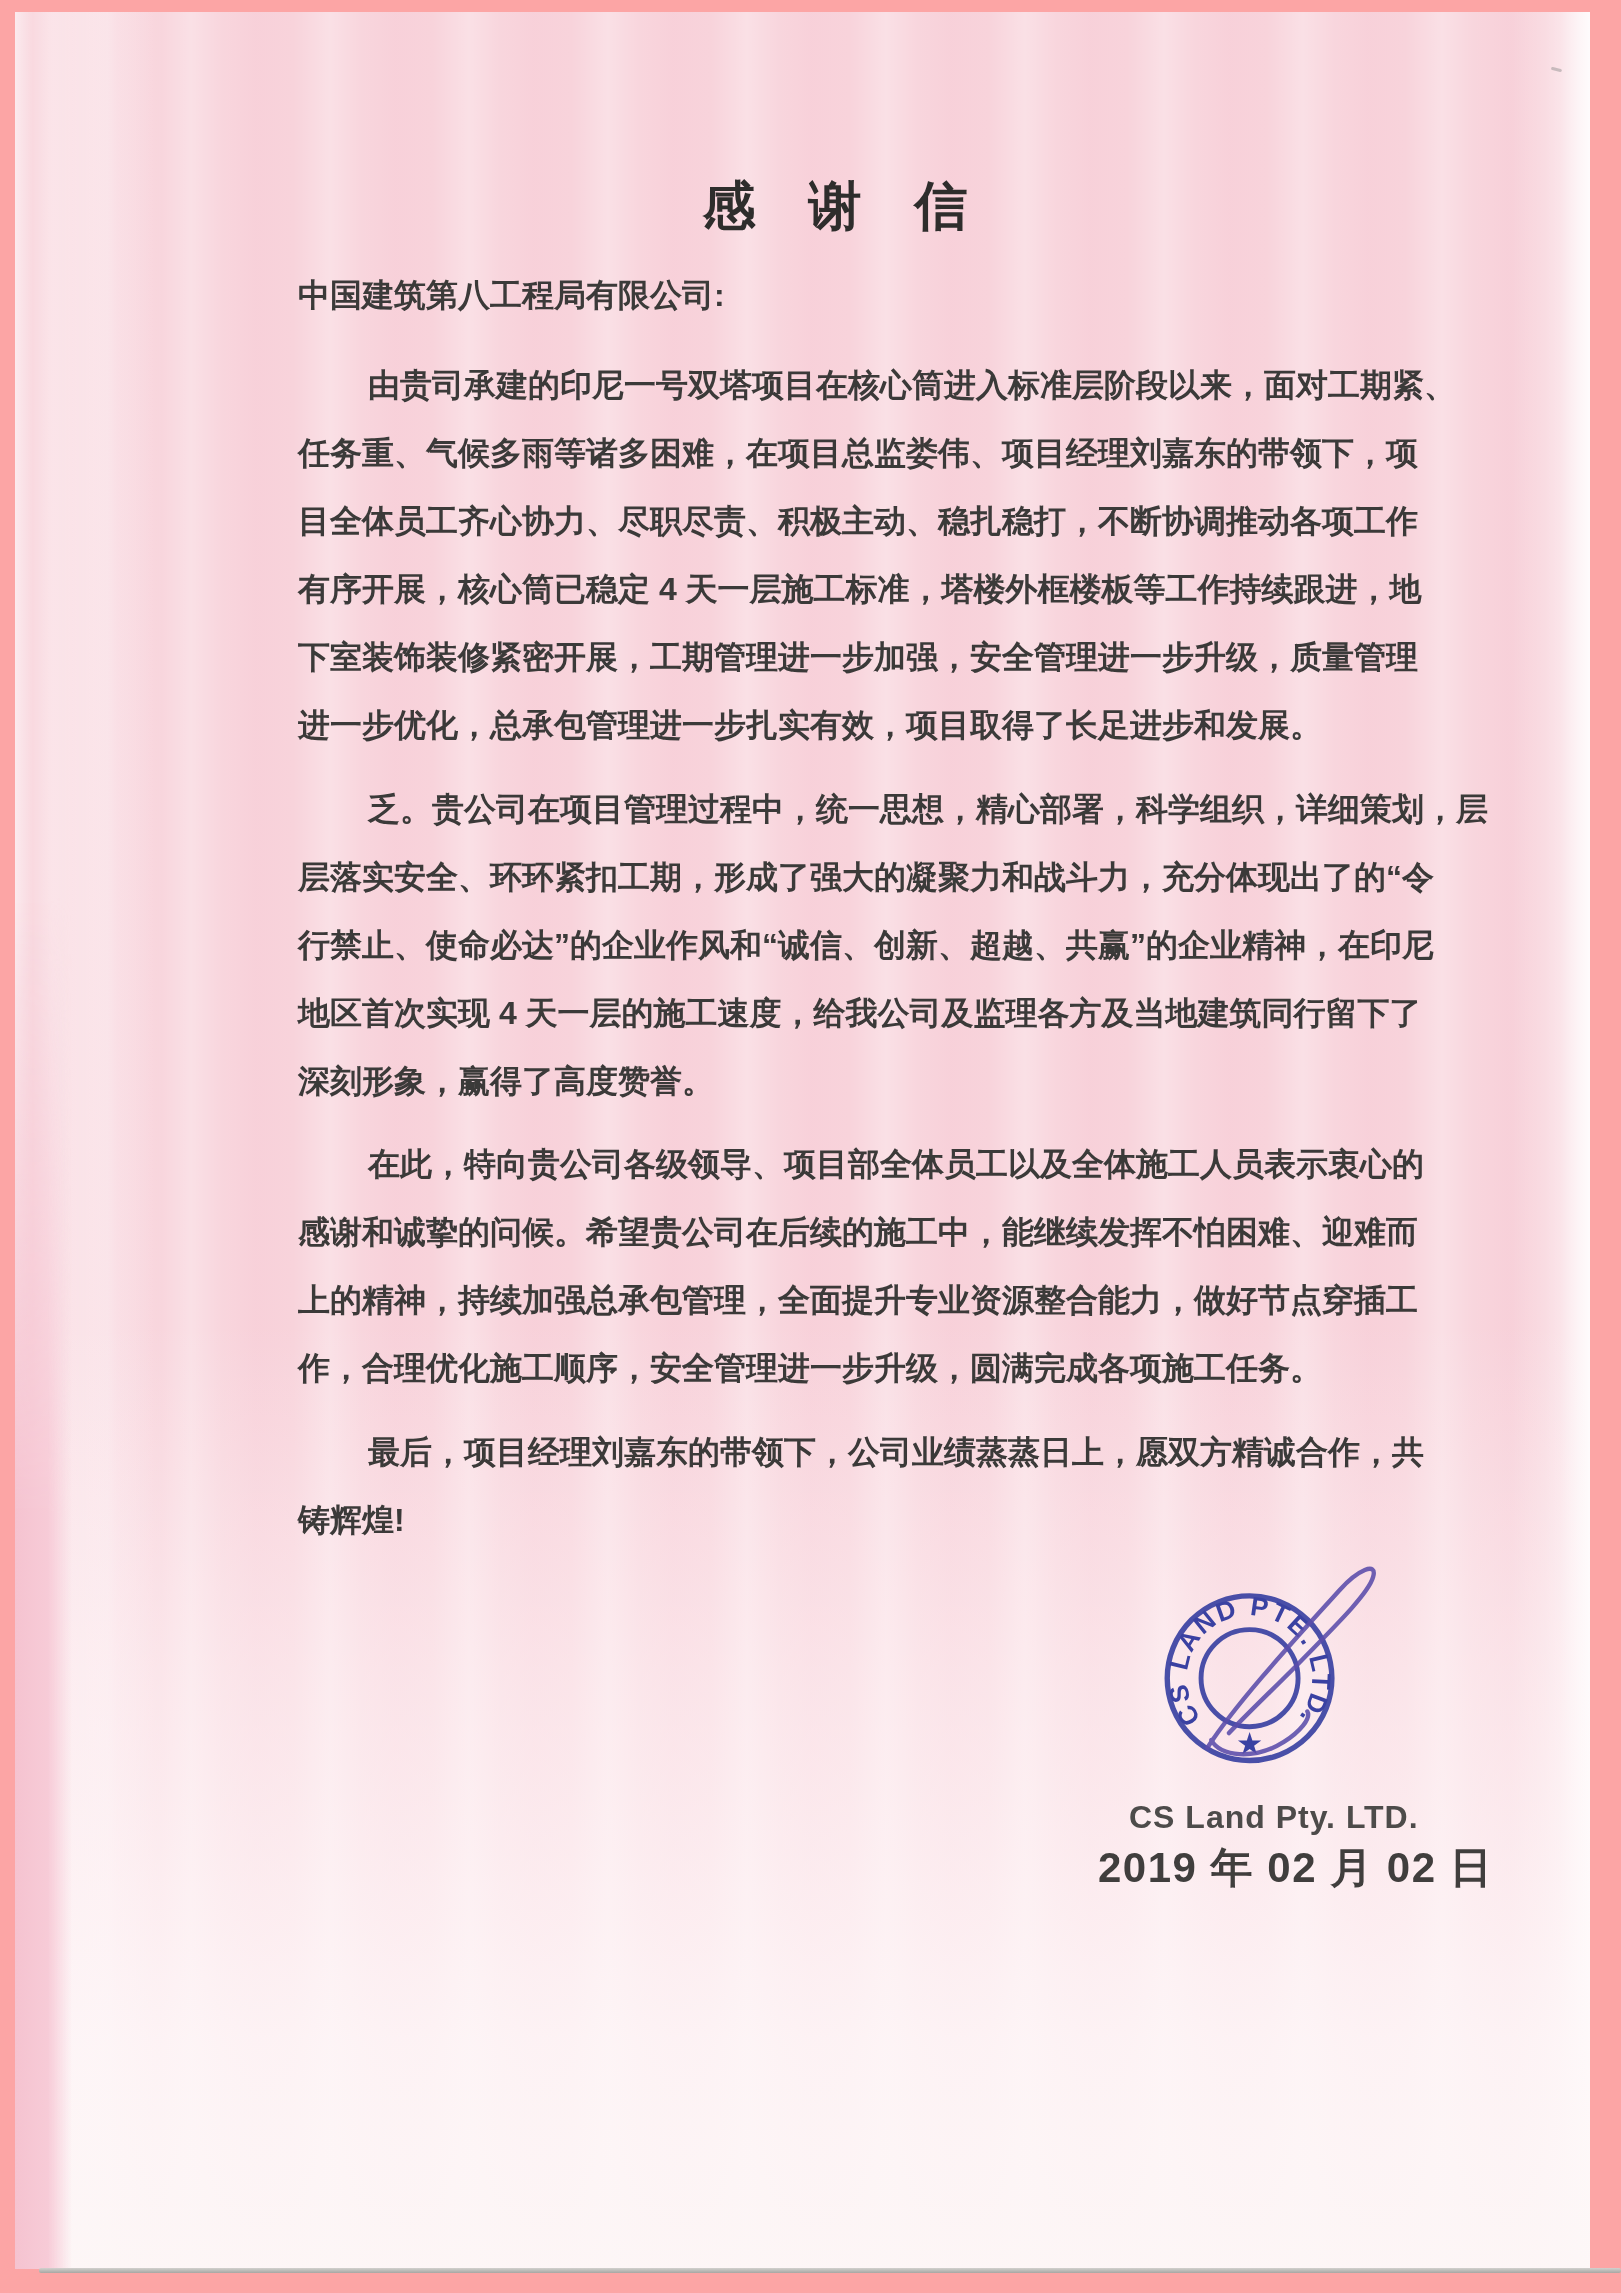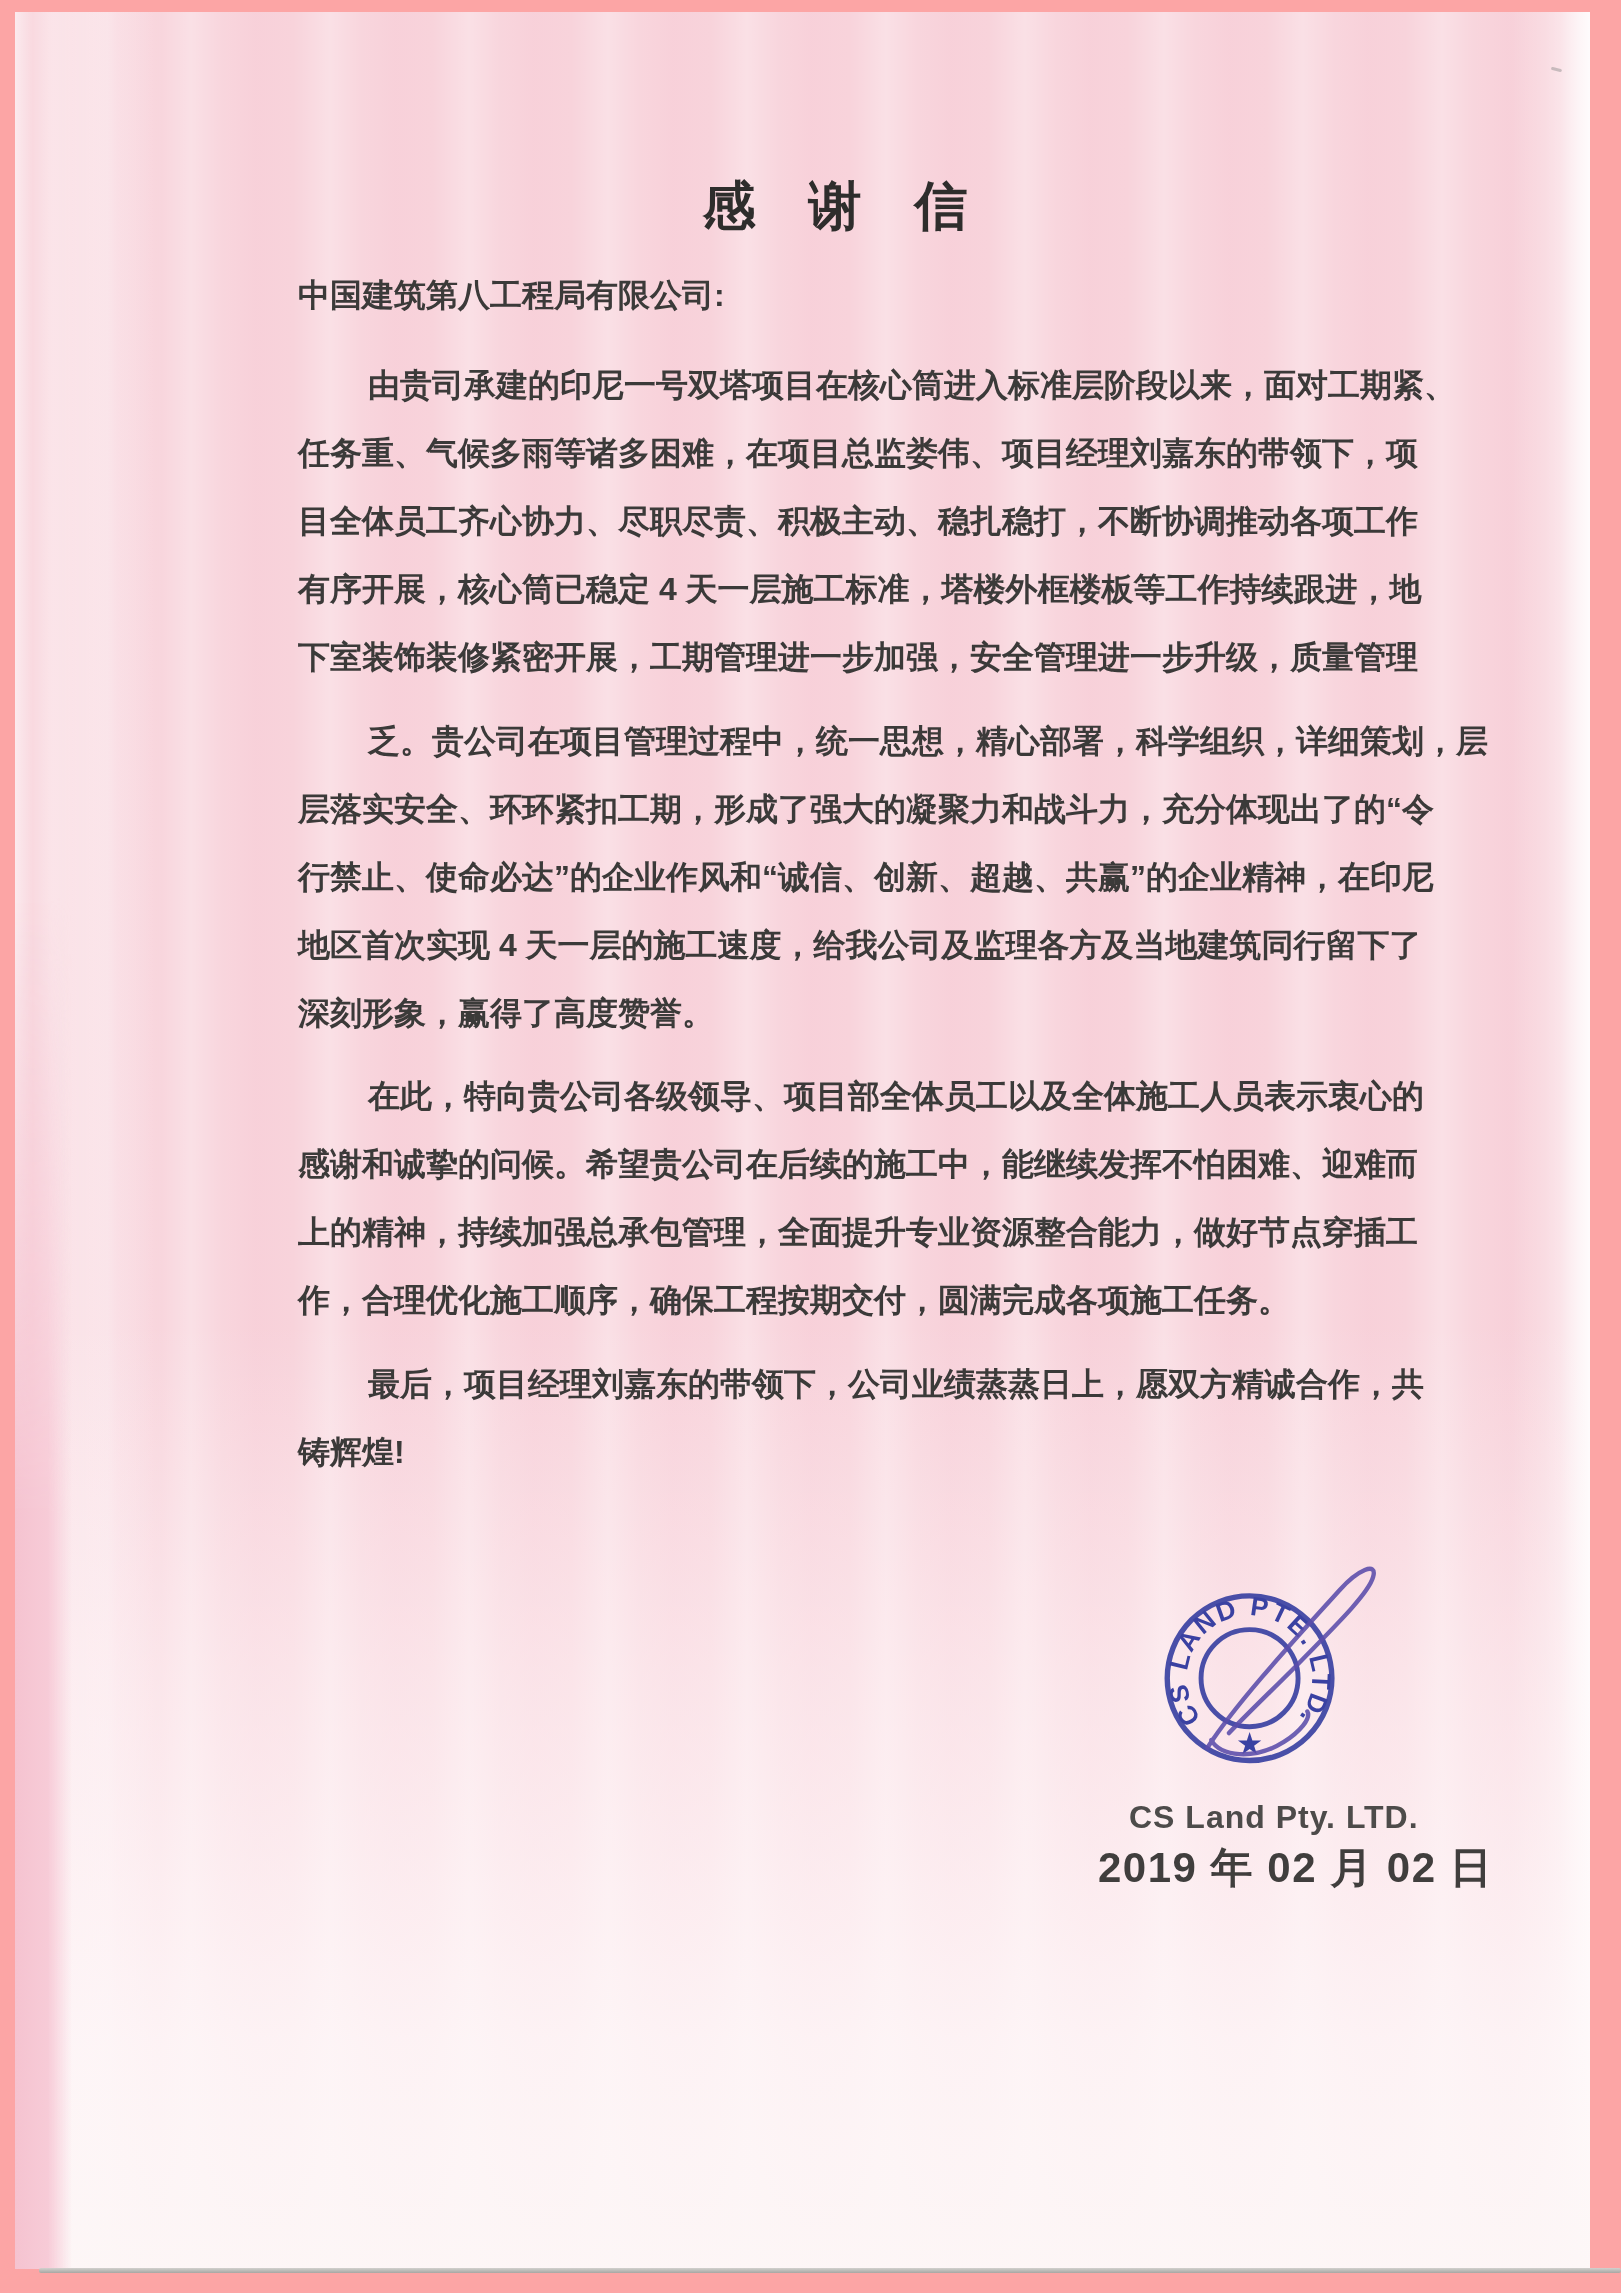--- a/index.html
+++ b/index.html
@@ -88,33 +88,34 @@
 
   <div class="salutation">中国建筑第八工程局有限公司:</div>
 
   <div class="bodytext">
       <p class="para">
         <span class="line">由贵司承建的印尼一号双塔项目在核心筒进入标准层阶段以来，面对工期紧、</span>
         <span class="line">任务重、气候多雨等诸多困难，在项目总监娄伟、项目经理刘嘉东的带领下，项</span>
         <span class="line">目全体员工齐心协力、尽职尽责、积极主动、稳扎稳打，不断协调推动各项工作</span>
         <span class="line">有序开展，核心筒已稳定 4 天一层施工标准，塔楼外框楼板等工作持续跟进，地</span>
         <span class="line">下室装饰装修紧密开展，工期管理进一步加强，安全管理进一步升级，质量管理</span>
+        <span class="line">进一步优化，总承包管理进一步扎实有效，项目取得了长足进步和发展。</span>
       </p>
       <p class="para">
         <span class="line">乏。贵公司在项目管理过程中，统一思想，精心部署，科学组织，详细策划，层</span>
         <span class="line">层落实安全、环环紧扣工期，形成了强大的凝聚力和战斗力，充分体现出了的“令</span>
         <span class="line">行禁止、使命必达”的企业作风和“诚信、创新、超越、共赢”的企业精神，在印尼</span>
         <span class="line">地区首次实现 4 天一层的施工速度，给我公司及监理各方及当地建筑同行留下了</span>
         <span class="line">深刻形象，赢得了高度赞誉。</span>
       </p>
       <p class="para">
         <span class="line">在此，特向贵公司各级领导、项目部全体员工以及全体施工人员表示衷心的</span>
         <span class="line">感谢和诚挚的问候。希望贵公司在后续的施工中，能继续发挥不怕困难、迎难而</span>
         <span class="line">上的精神，持续加强总承包管理，全面提升专业资源整合能力，做好节点穿插工</span>
-        <span class="line">作，合理优化施工顺序，确保工程按期交付，圆满完成各项施工任务。</span>
+        <span class="line">作，合理优化施工顺序，安全管理进一步升级，圆满完成各项施工任务。</span>
       </p>
       <p class="para">
         <span class="line">最后，项目经理刘嘉东的带领下，公司业绩蒸蒸日上，愿双方精诚合作，共</span>
         <span class="line">铸辉煌!</span>
       </p>
     </div>
 
   <div class="company">CS Land Pty. LTD.</div>
 
   <div class="date">2019 年 02 月 02 日</div>

